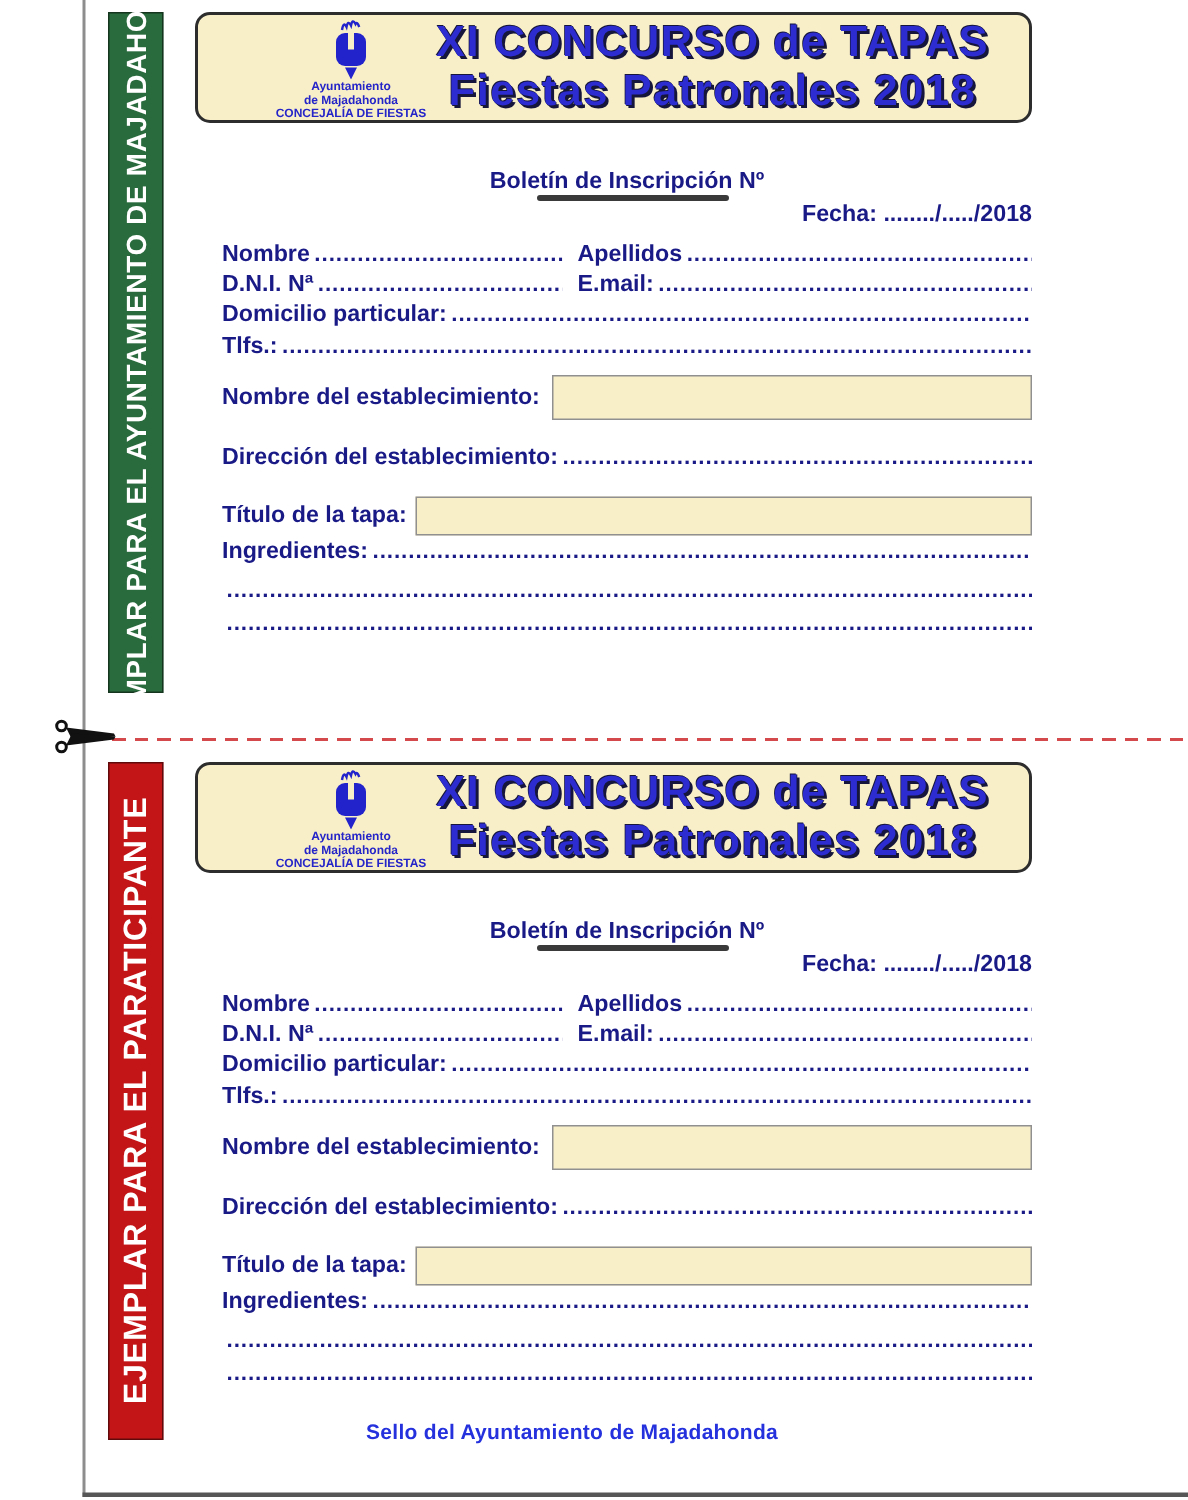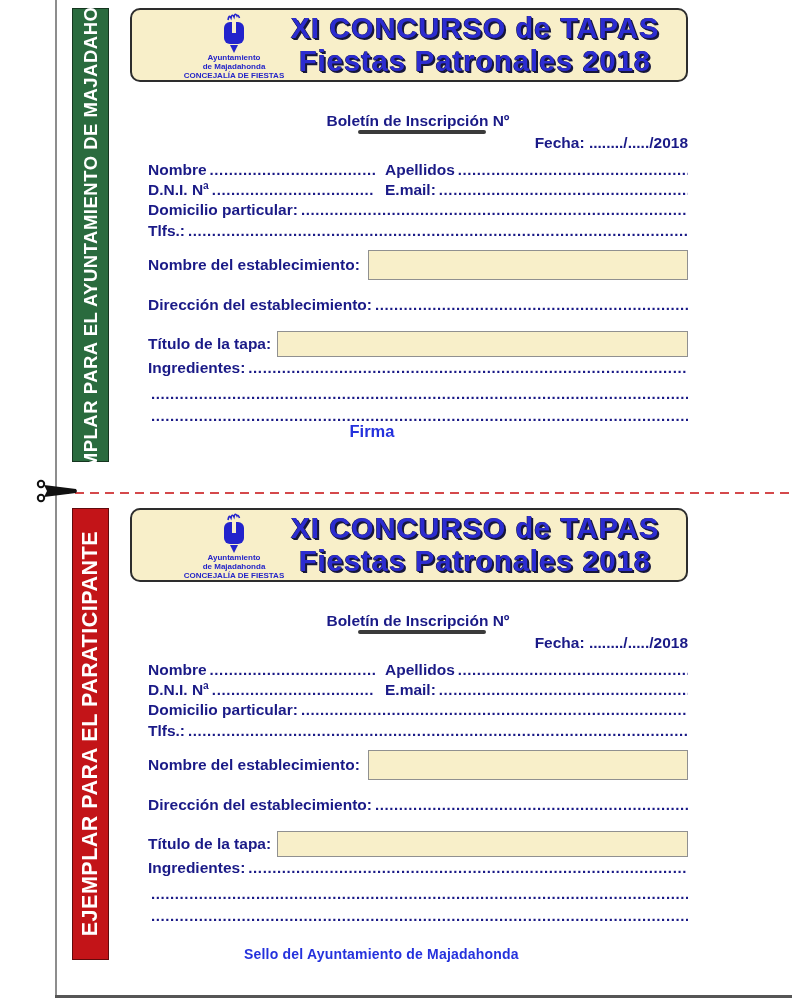--- a/index.html
+++ b/index.html
@@ -157,21 +157,20 @@
       <span class="leader"><span>........................................................................................................................................................................</span></span>
     </div>
     <div class="row" style="top:376px;">
       <span class="leader"><span>........................................................................................................................................................................</span></span>
     </div>
     <div class="row" style="top:398px;">
       <span class="leader"><span>........................................................................................................................................................................</span></span>
     </div>
   </div>
 
-  <div class="firma" style="top:414px;">Firma</div>
 </section>
 
 <div class="cutline"></div>
 <svg class="scissors" width="44" height="28" viewBox="0 0 44 28">
   <circle cx="5" cy="7" r="3.2" fill="none" stroke="#111111" stroke-width="2"></circle>
   <circle cx="5" cy="21" r="3.2" fill="none" stroke="#111111" stroke-width="2"></circle>
   <path d="M8 8 L40 12 L41 14 L12 16 Z" fill="#111111"></path>
   <path d="M8 20 L40 16 L41 14 L12 12 Z" fill="#111111"></path>
 </svg>
 

